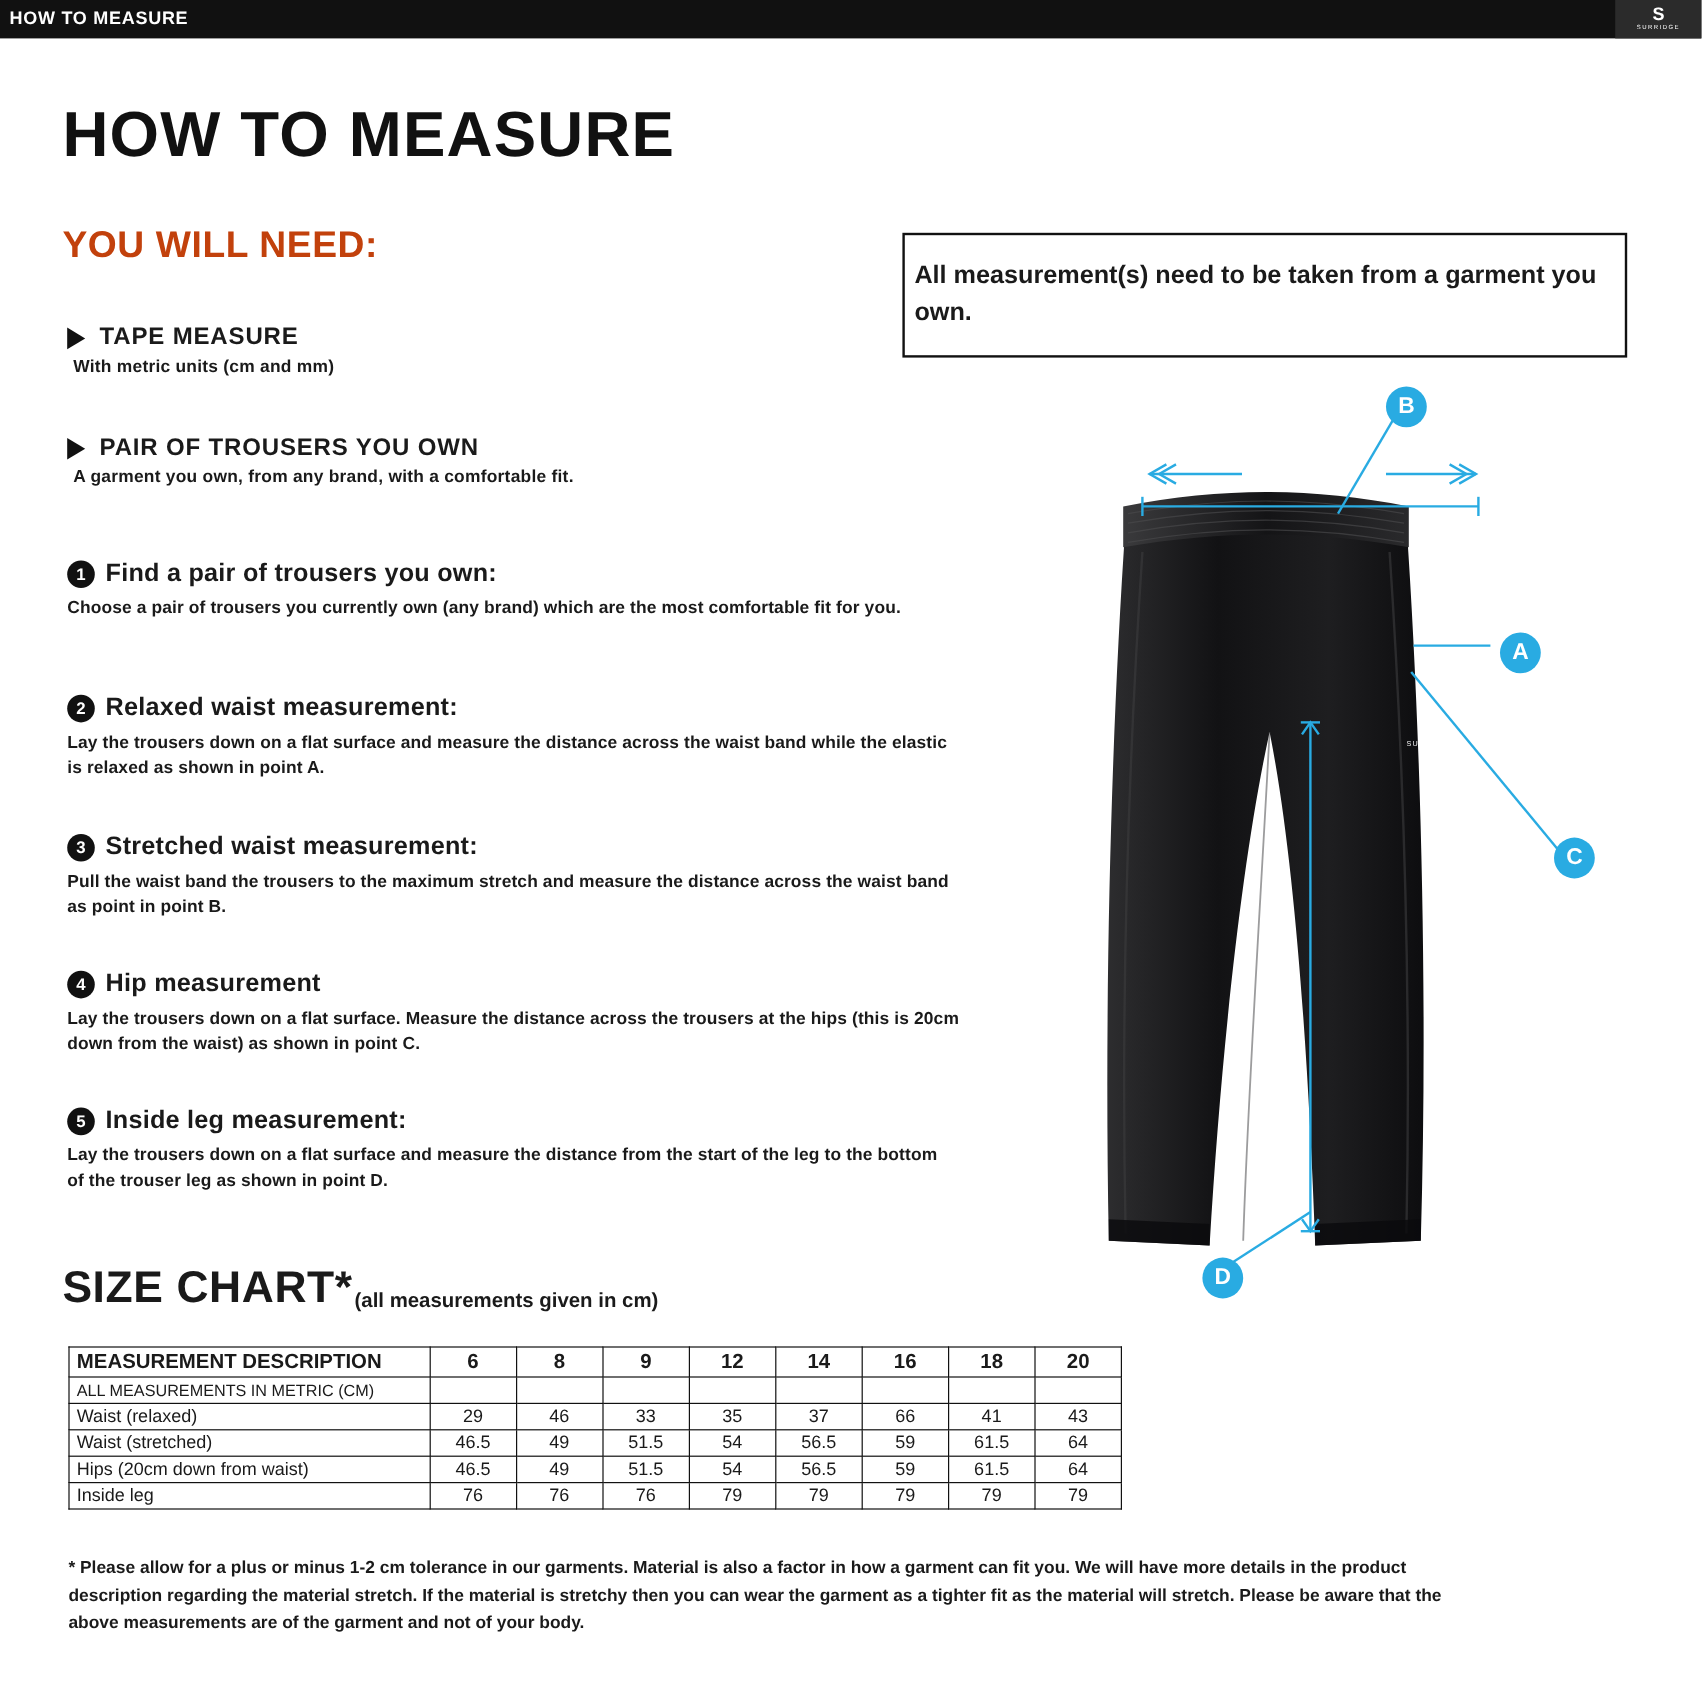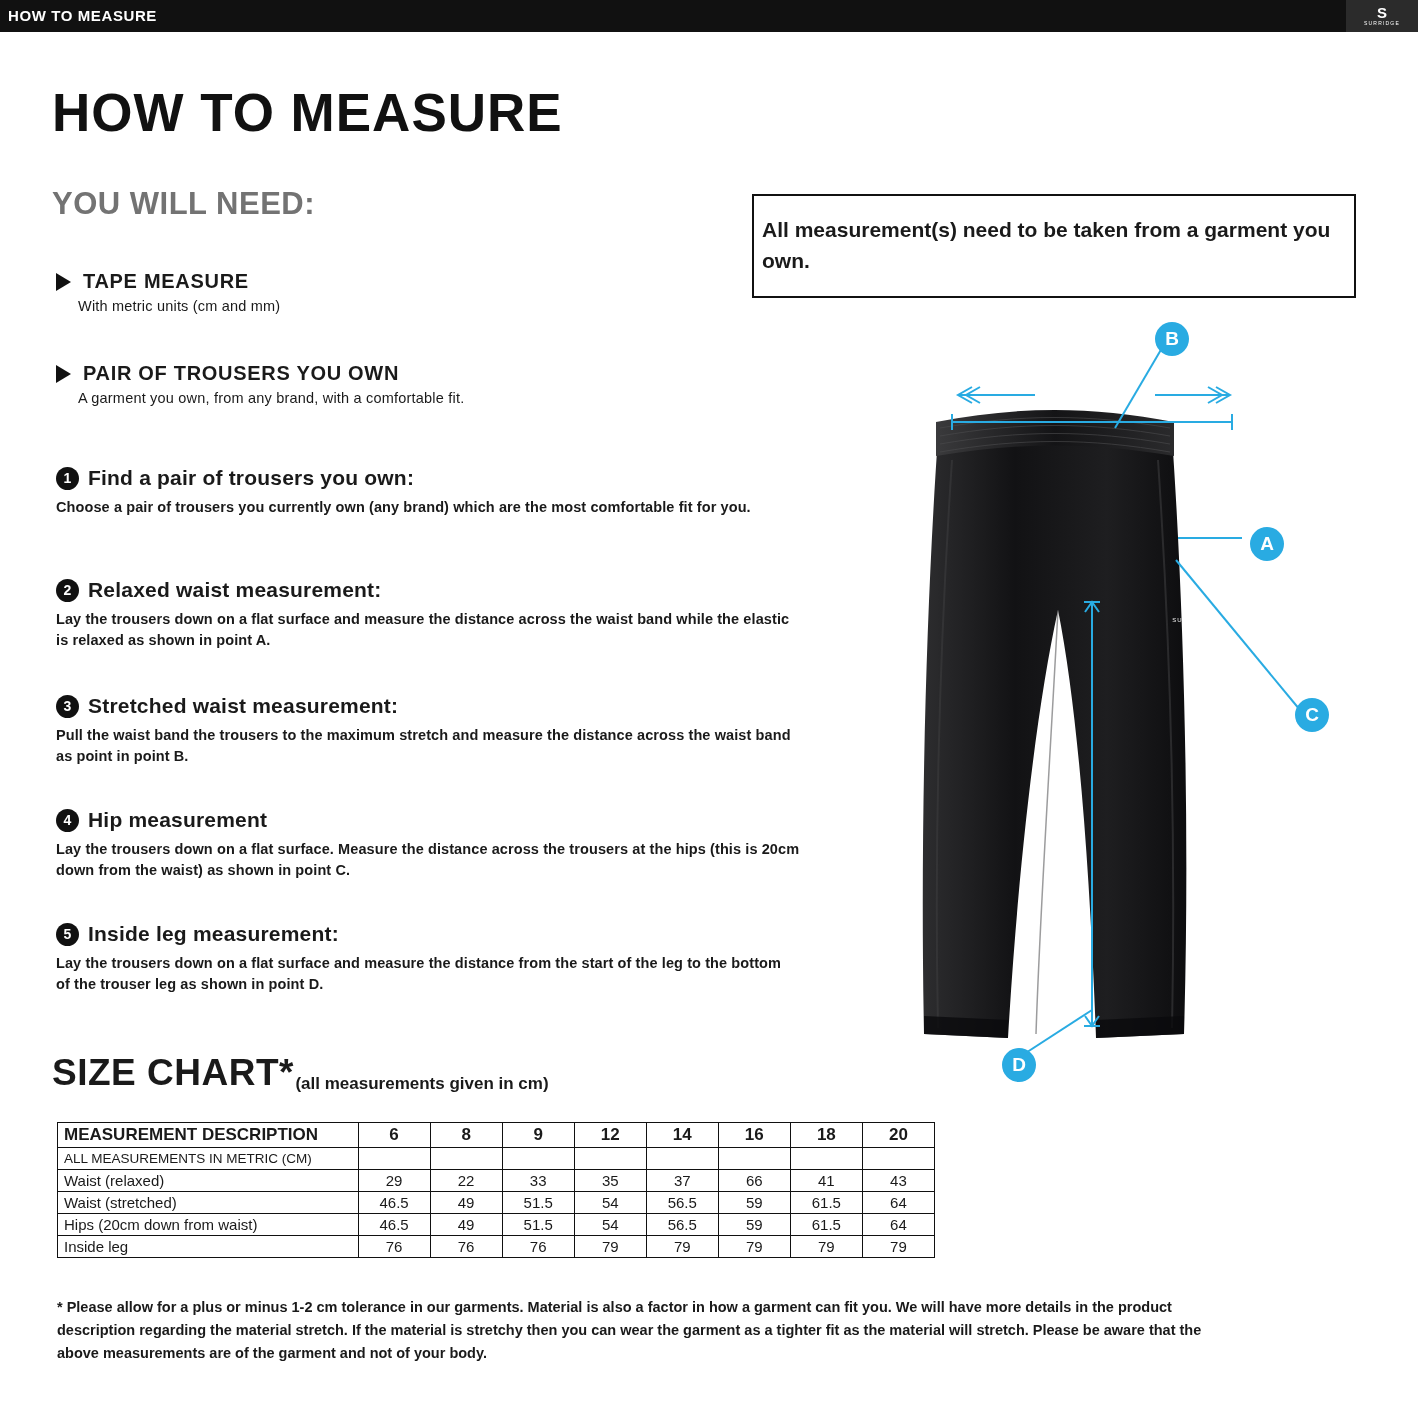--- a/index.html
+++ b/index.html
@@ -66,21 +66,21 @@
     letter-spacing: 1px;
     color: #111;
   }
   .h2 {
     position: absolute;
     left: 52px;
     top: 186px;
     font-size: 31px;
     font-weight: bold;
     letter-spacing: 0.5px;
-    color: #737373;
+    color: #c2410c;
   }
 
   
   .need {
     position: absolute;
     left: 56px;
   }
   .need-title {
     font-size: 20px;
     font-weight: bold;
@@ -90,23 +90,23 @@
   }
   .tri {
     width: 0; height: 0;
     border-left: 15px solid #111;
     border-top: 9px solid transparent;
     border-bottom: 9px solid transparent;
     margin-right: 12px;
   }
   .need-sub {
     font-size: 14.5px;
-    font-weight: normal;
+    font-weight: bold;
     margin-top: 5px;
-    margin-left: 22px;
+    margin-left: 5px;
     letter-spacing: 0.2px;
   }
 
   
   .step { position: absolute; left: 56px; }
   .step-head {
     display: flex;
     align-items: center;
   }
   .num {
@@ -330,21 +330,21 @@
       <td class="val"></td>
       <td class="val"></td>
       <td class="val"></td>
       <td class="val"></td>
       <td class="val"></td>
       <td class="val"></td>
     </tr>
     <tr>
       <td class="label">Waist (relaxed)</td>
       <td class="val">29</td>
-      <td class="val">22</td>
+      <td class="val">46</td>
       <td class="val">33</td>
       <td class="val">35</td>
       <td class="val">37</td>
       <td class="val">66</td>
       <td class="val">41</td>
       <td class="val">43</td>
     </tr>
     <tr>
       <td class="label">Waist (stretched)</td>
       <td class="val">46.5</td>

